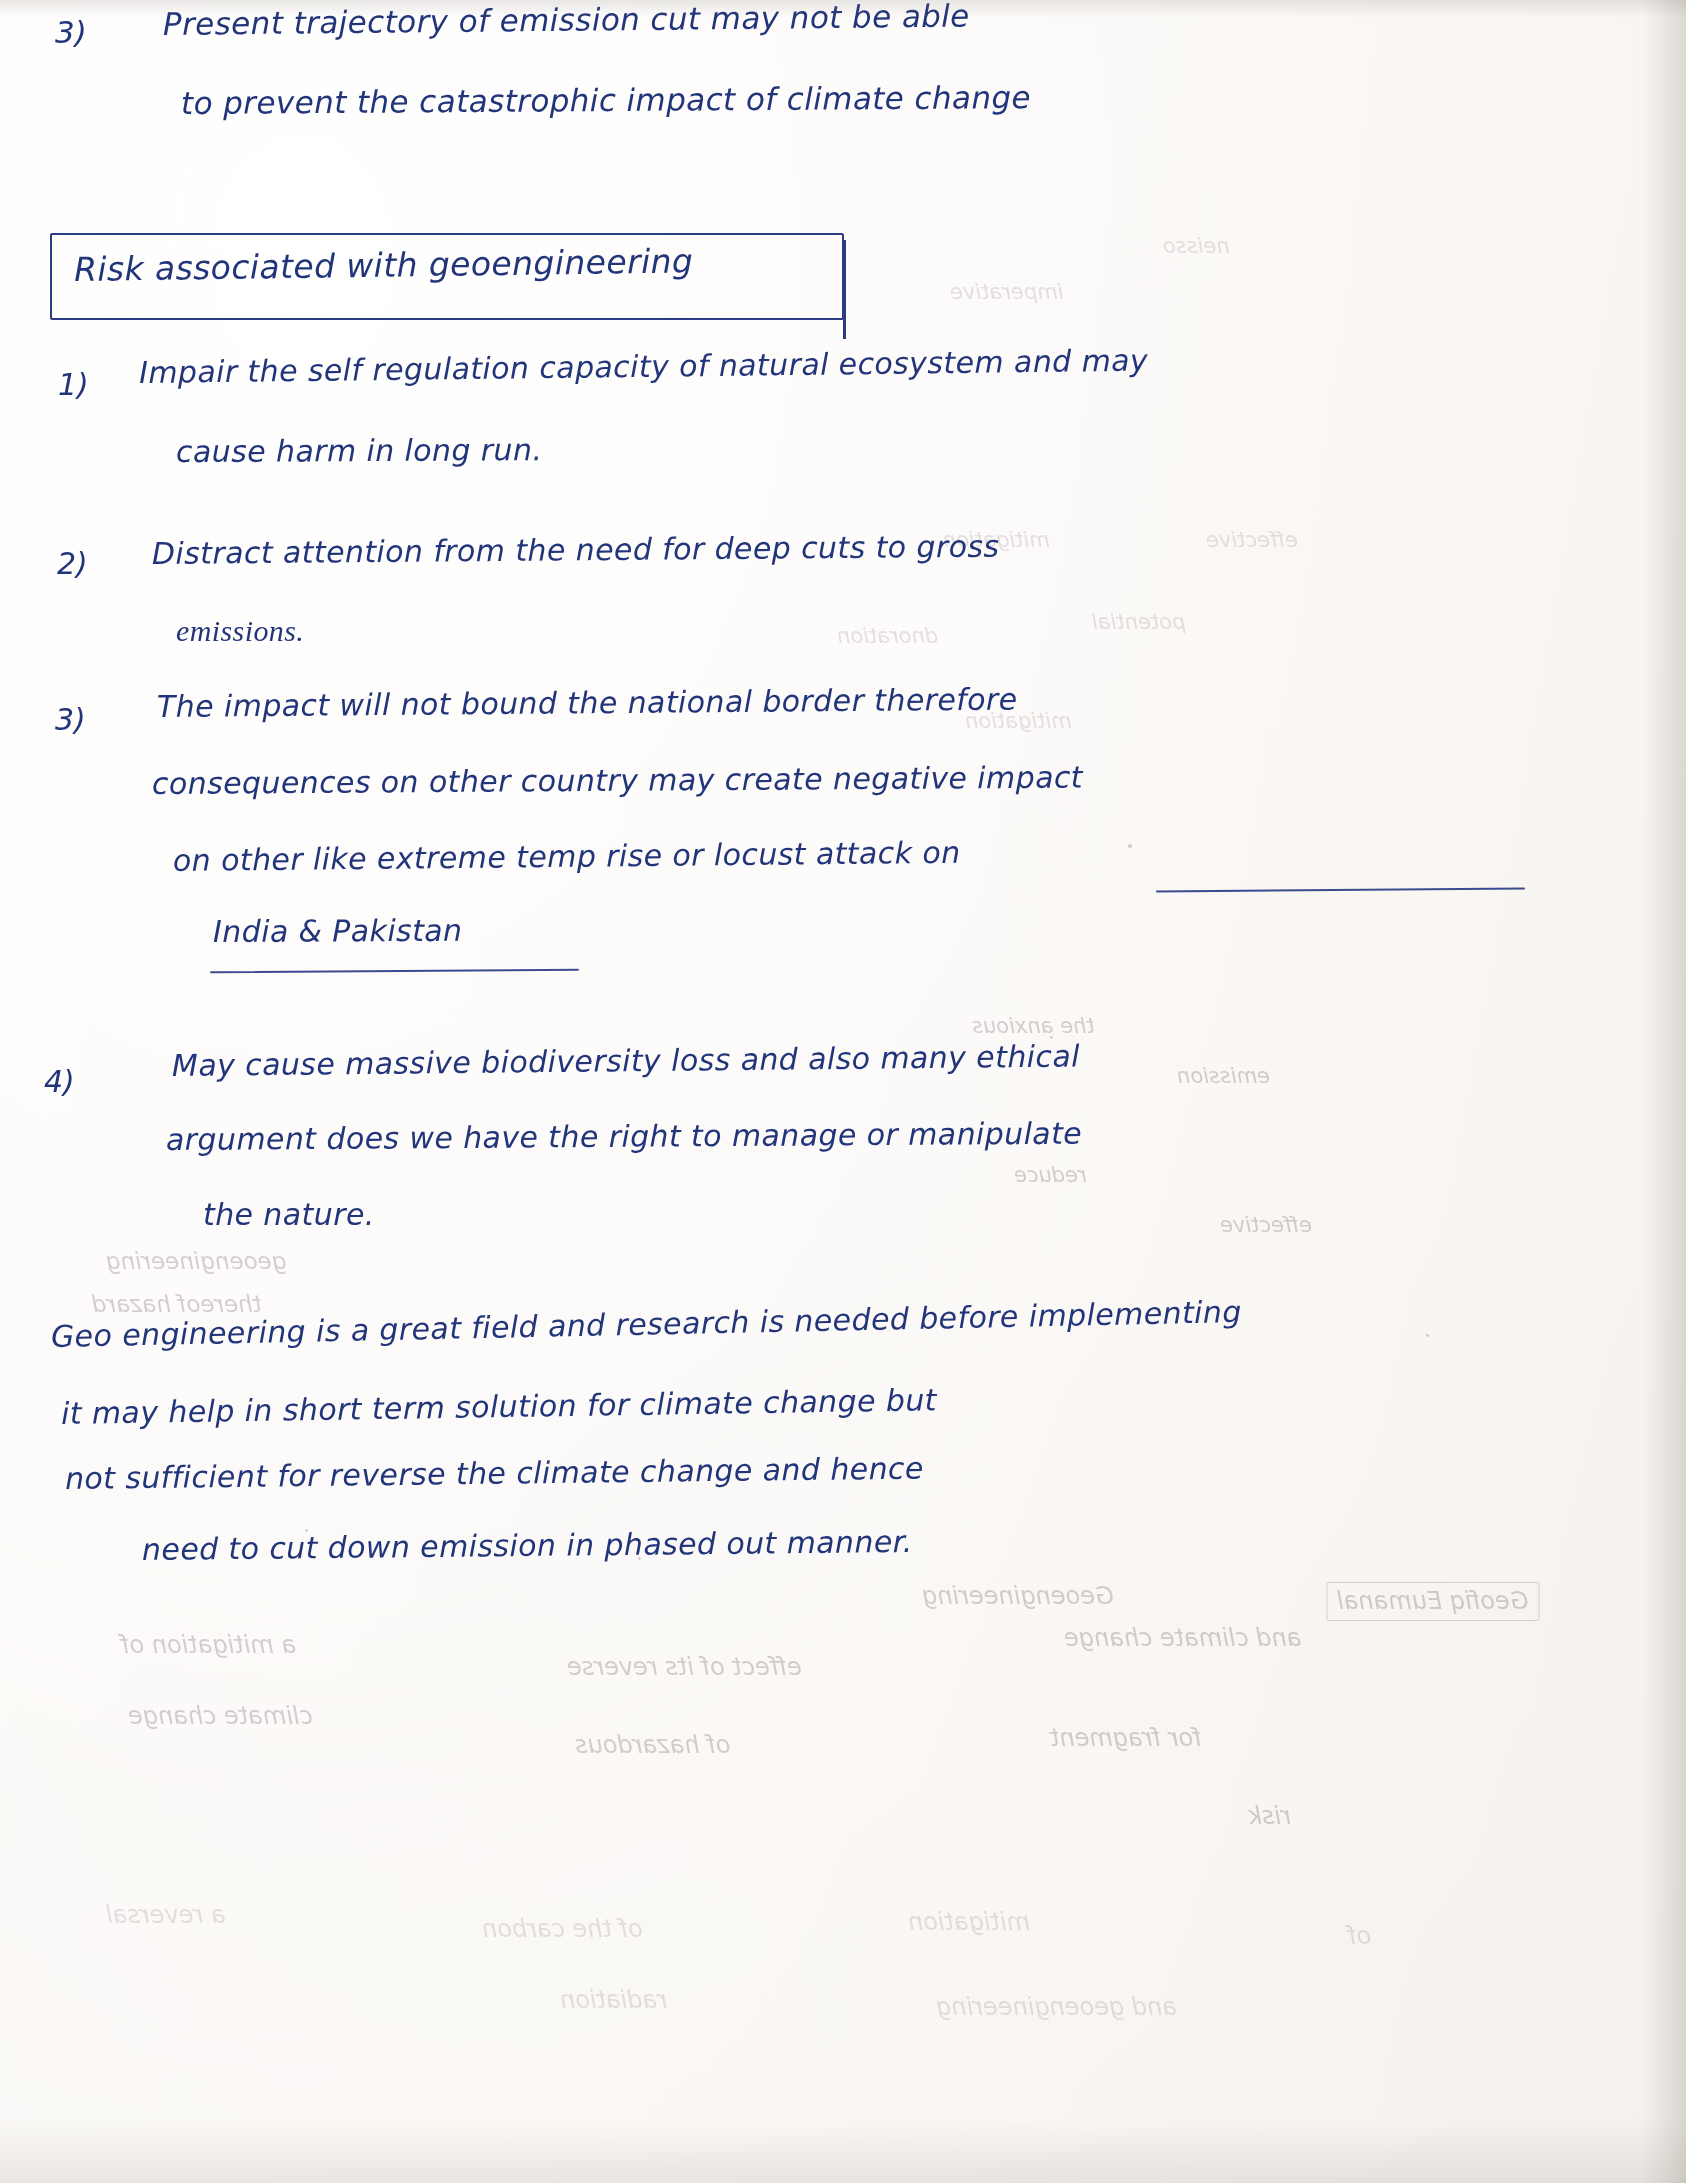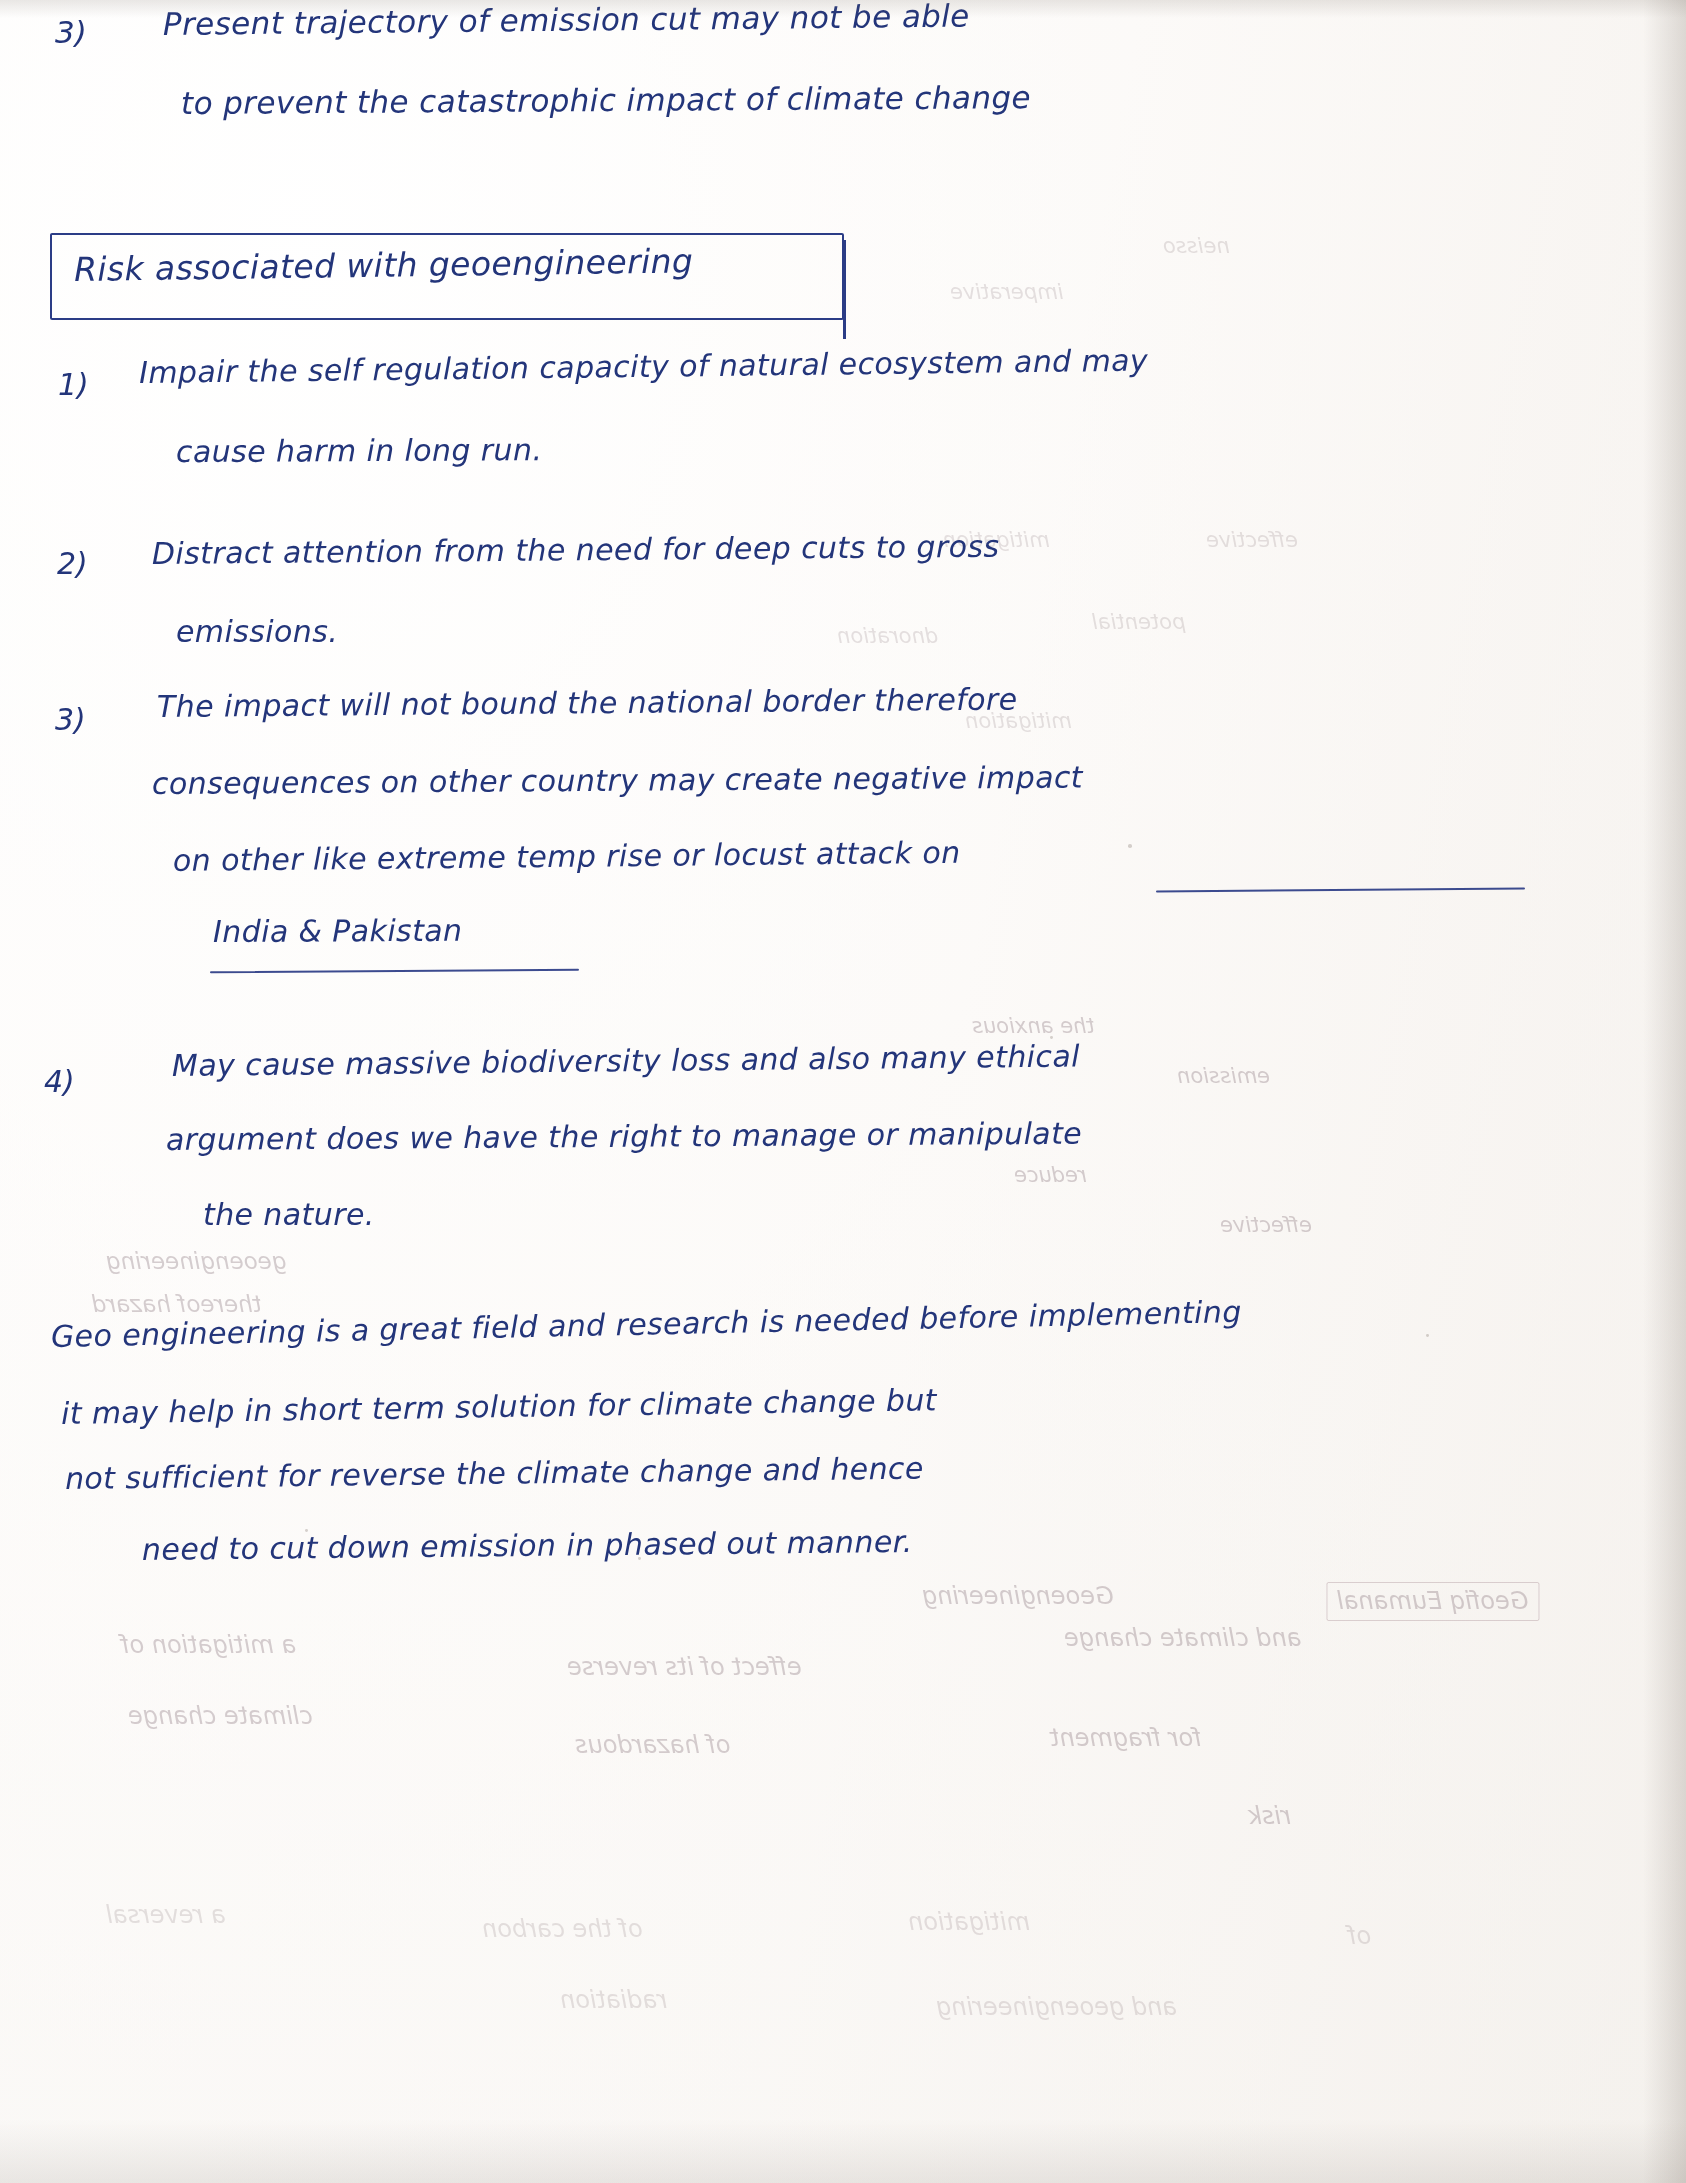--- a/index.html
+++ b/index.html
@@ -186,21 +186,21 @@
 
   <div>
     <div class="hw num" style="left:58px; top:367px; font-size:30px;">1)</div>
     <div class="hw" style="left:139px; top:355px; font-size:30px; transform: rotate(-0.7deg);">Impair the self regulation capacity of natural ecosystem and may</div>
     <div class="hw" style="left:176px; top:434px; font-size:30px; transform: rotate(-0.3deg);">cause harm in long run.</div>
   </div>
 
   <div>
     <div class="hw num" style="left:57px; top:546px; font-size:30px;">2)</div>
     <div class="hw" style="left:152px; top:536px; font-size:30px; transform: rotate(-0.5deg);">Distract attention from the need for deep cuts to gross</div>
-    <div class="hw" style="left:176px; top:614px; font-size:30px;">emissions.</div>
+    <div class="hw" style="left:176px; top:614px; font-size:30px;font-family:Liberation Serif, serif;">emissions.</div>
   </div>
 
   <div>
     <div class="hw num" style="left:55px; top:702px; font-size:30px;">3)</div>
     <div class="hw" style="left:157px; top:689px; font-size:30px; transform: rotate(-0.5deg);">The impact will not bound the national border therefore</div>
     <div class="hw" style="left:152px; top:766px; font-size:30px; transform: rotate(-0.4deg);">consequences on other country may create negative impact</div>
     <div class="hw" style="left:173px; top:843px; font-size:30px; transform: rotate(-0.6deg);">on other like extreme temp rise or locust attack on</div>
     <div class="hw" style="left:213px; top:914px; font-size:30px; transform: rotate(-0.3deg);">India &amp; Pakistan</div>
 
     <div class="underline" style="left:1156px; top:889px; width:369px; transform: rotate(-0.5deg);"></div>

